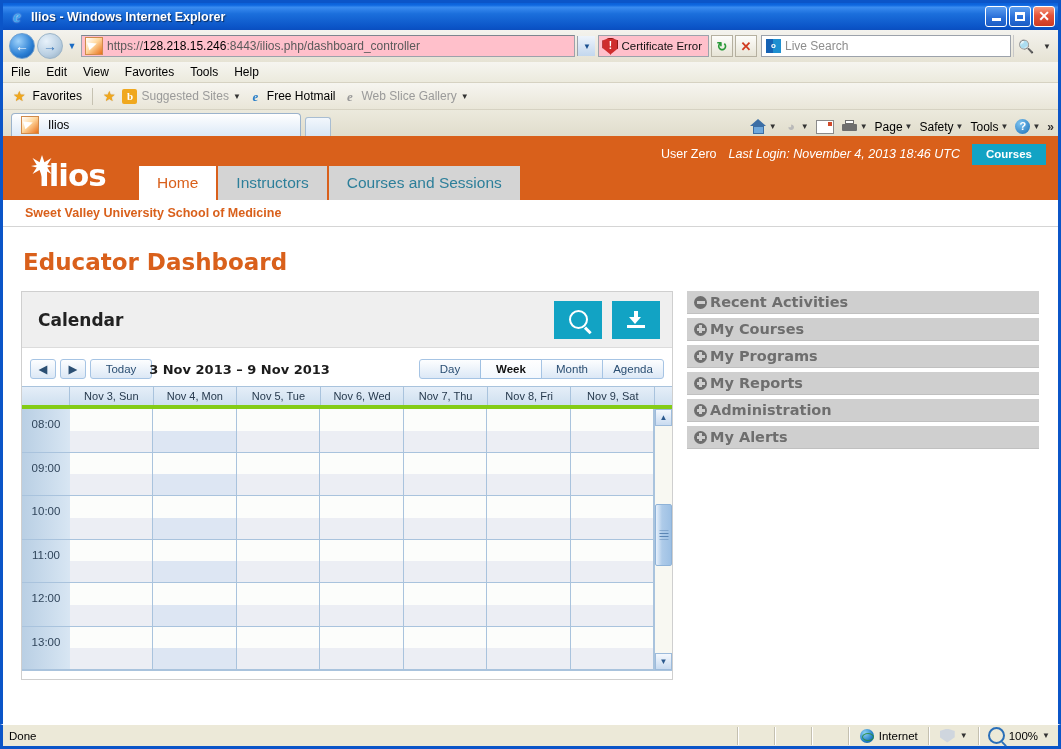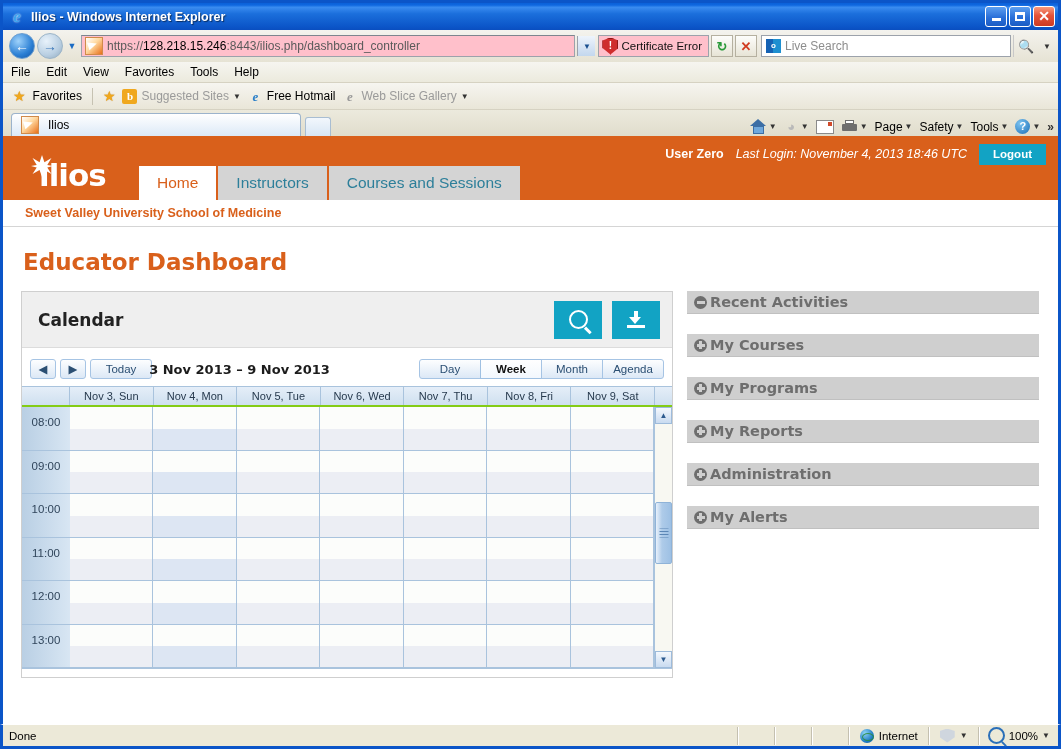--- a/index.html
+++ b/index.html
@@ -232,21 +232,21 @@
   }
   .ilios-header {
     background: #d9601b; height: 64px; position: relative;
     display:flex; align-items:flex-end;
   }
   .userbar {
     position:absolute; top: 8px; right: 12px;
     display:flex; align-items:center; gap:12px;
     color:#fff; font-size: 12.5px;
   }
-  .userbar .uname { font-weight: bold; margin-left: 10px; }
+  .userbar .uname { font-weight: normal; margin-left: 10px; }
   .userbar .ulast { font-style: italic; }
   .logout-btn {
     background: #12a3c4; color:#fff; font-weight:bold; font-size:11.5px;
     padding: 4px 14px; border: none; line-height: 1.1;
   }
   .logo {
     width: 96px; height: 45px; margin-left: 22px; margin-bottom: 2px;
     position: relative; flex:none;
   }
   .logo-text {
@@ -330,21 +330,21 @@
     display:flex; height: 18px; border-top: 1px solid #a9c3dd;
     background: linear-gradient(to bottom,#e5eef8,#cfe0f0);
   }
   .fc-gutter { width: 48px; flex:none; border-right:1px solid #a9c3dd; box-sizing:border-box;}
   .fc-daycol {
     flex: 1; text-align:center; font-size: 11px; color:#26394d;
     border-right: 1px solid #a9c3dd; box-sizing:border-box; line-height:18px;
   }
   .fc-scroll {
     height: 261px; display:flex; position: relative; overflow:hidden;
-    border-top: 2px solid #84cc16;
+    border-top: 4px solid #84cc16;
   }
   .fc-times { width: 48px; flex:none; background: linear-gradient(to right,#b9cfe4,#d8e6f3); }
   .fc-time-label {
     height: 43.5px; box-sizing:border-box; border-bottom: 1px solid #a9c3dd;
     font-size: 11.5px; color: #30455b; text-align:center; padding-top: 9px;
   }
   .fc-grid { flex: 1; display:flex; }
   .fc-col {
     flex:1; border-right:1px solid #a9c3dd; box-sizing:border-box;
   }
@@ -366,21 +366,21 @@
   .sb-thumb {
     position:absolute; left:0; right:0; top: 95px; height: 62px;
     background: linear-gradient(to right,#e8f1fb,#aecbe9 40%,#9dc0e4);
     border: 1px solid #8fb3d8; box-sizing:border-box; border-radius:2px;
   }
   .sb-grip { position:absolute; left:50%; top:50%; transform:translate(-50%,-50%); width:9px; height:9px;
     background: repeating-linear-gradient(to bottom,#5b86b5 0,#5b86b5 1px,transparent 1px,transparent 3px); }
   .fc-foot { height: 8px; background:#fff; border-top:1px solid #a9c3dd;}
 
   
-  .side { width: 352px; display:flex; flex-direction:column; gap: 20px; }
+  .side { width: 352px; display:flex; flex-direction:column; gap: 4px; }
   .acc-item {
     background: #cfcfcf; height: 23px; display:flex; align-items:center;
     padding-left: 7px; gap: 3px; color: #6e6e6e; font-weight: bold;
     font-size: 14.5px; font-family:"DejaVu Sans",sans-serif;
     border-bottom: 1px solid #c0c0c0; box-sizing:border-box;
   }
   .acc-ico {
     width: 13px; height: 13px; border-radius:50%;
     background: #6e6e6e; position:relative; flex:none;
   }
@@ -537,21 +537,21 @@
       </div>
     </div>
   </div>
 
   <div class="viewport">
 
     <div class="ilios-header">
       <div class="userbar">
         <span class="uname">User Zero</span>
         <span class="ulast">Last Login: November 4, 2013 18:46 UTC</span>
-        <button class="logout-btn">Logout</button>
+        <button class="logout-btn">Courses</button>
       </div>
       <div class="logo">
         <span class="burst"></span>
         <span class="logo-text">ilios</span>
       </div>
       <div class="navtabs">
         <div class="navtab active">Home</div>
         <div class="navtab">Instructors</div>
         <div class="navtab">Courses and Sessions</div>
       </div>

